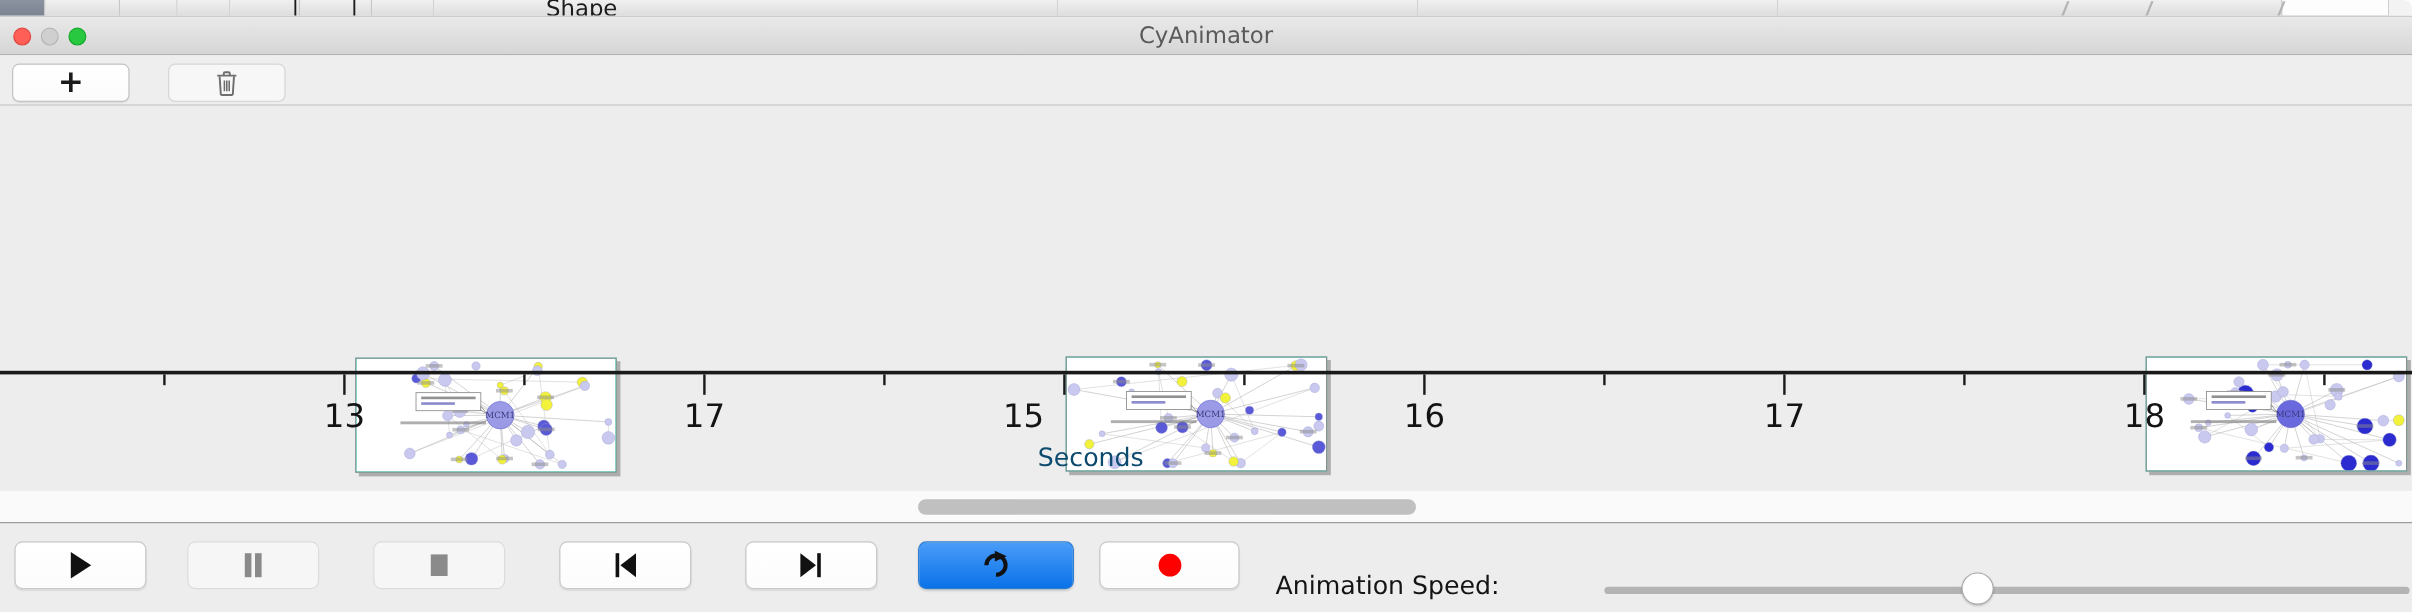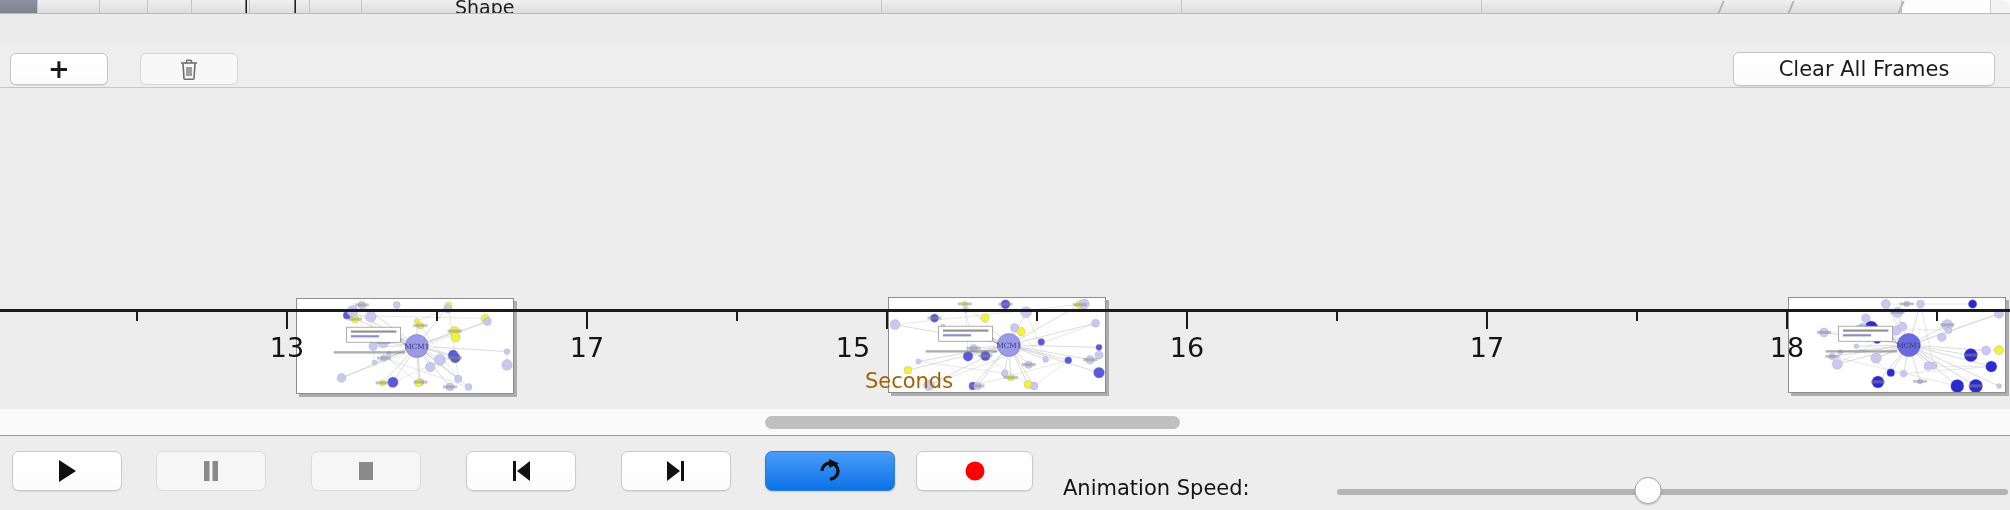--- a/index.html
+++ b/index.html
@@ -112,21 +112,21 @@
   .tick.major { height: 17px; }
   .tick.minor { height: 9px; }
   .tick-label {
     position: absolute; top: 243px;
     font-size: 27px; color: #141414;
     transform: translateX(-50%);
     white-space: nowrap;
   }
   .axis-title {
     position: absolute; top: 280px; left: 0; width: 1818px;
-    text-align: center; font-size: 21px; color: #a16207;
+    text-align: center; font-size: 21px; color: #0c4a6e;
   }
 
   
   .scroll-track {
     position: absolute; left: 0; top: 409px; width: 2010px; height: 27px;
     background: #fafafa;
     border-bottom: 1px solid #9a9a9a;
   }
   .scroll-thumb {
     position: absolute; top: 7px; height: 13px;
@@ -201,39 +201,44 @@
     <div class="bg-chip" style="left:1482px;width:420px;"></div>
     <div class="bg-tick" style="left:1720px;"></div>
     <div class="bg-tick" style="left:1790px;"></div>
     <div class="bg-tick" style="left:1900px;"></div>
     <div class="bg-text" style="left:243px;">|</div>
     <div class="bg-text" style="left:292px;">|</div>
     <div class="bg-text" style="left:455px;">Shape</div>
     <div class="bg-round"></div>
   </div>
 
+  <div class="titlebar">
+    <div class="traffic">
+      <div class="light red"></div>
+      <div class="light yellow"></div>
+      <div class="light green"></div>
+    </div>
+    <div class="win-title">CyAnimator</div>
+  </div>
 
   <div class="toolbar">
 
     <div class="btn" id="add-frame-button">
       <span class="plus-icon">+</span>
     </div>
 
     <div class="btn flat" id="delete-frame-button">
       <svg class="trash-icon" viewBox="0 0 18 21">
         <path d="M1 4 H17" stroke="#6e6e6e" stroke-width="1.6" fill="none"></path>
         <path d="M6.5 4 V2.2 Q6.5 1.2 7.6 1.2 H10.4 Q11.5 1.2 11.5 2.2 V4" stroke="#6e6e6e" stroke-width="1.6" fill="none"></path>
         <path d="M3 4.6 L4 19.4 Q4.1 20.2 5 20.2 H13 Q13.9 20.2 14 19.4 L15 4.6" stroke="#6e6e6e" stroke-width="1.6" fill="none"></path>
         <path d="M7 8 V17 M9 8 V17 M11 8 V17" stroke="#6e6e6e" stroke-width="1.3" fill="none"></path>
       </svg>
     </div>
 
-    <div class="btn" id="clear-all-button">
-      <span>Clear All Frames</span>
-    </div>
   </div>
 
   <div class="timeline">
     <div id="frames-layer">
         <div class="frame" style="left: 296px; top: 209px;">
           <svg viewBox="0 0 216 94" preserveAspectRatio="none">
             <rect x="0" y="0" width="216" height="94" fill="#ffffff"></rect>
             <line x1="119.9" y1="47.0" x2="156.2" y2="56.1" stroke="#aeaeae" stroke-width="0.45"></line>
             <line x1="156.2" y1="56.1" x2="133.3" y2="68.0" stroke="#c2c2c2" stroke-width="0.4"></line>
             <line x1="119.9" y1="47.0" x2="158.2" y2="58.9" stroke="#aeaeae" stroke-width="0.45"></line>

